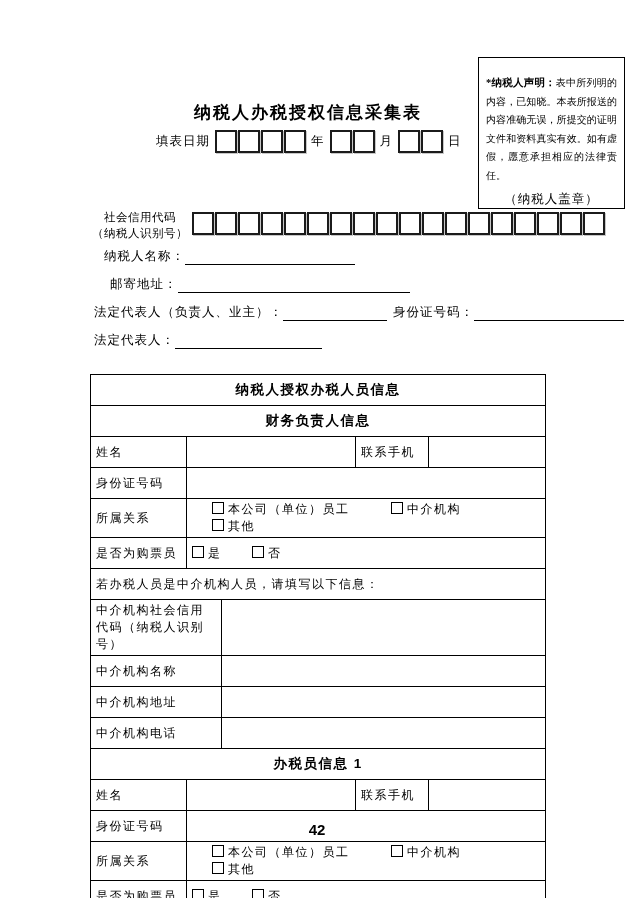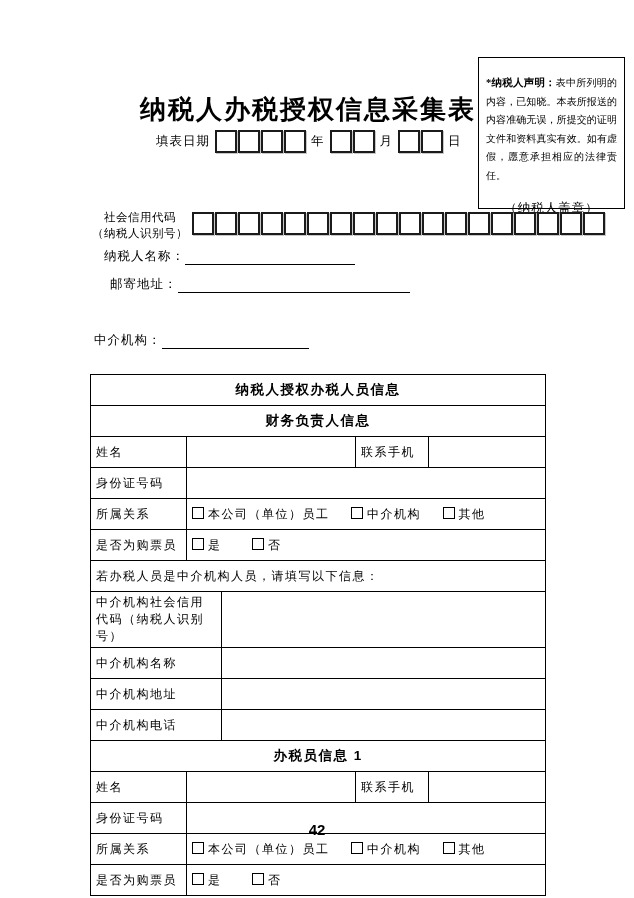--- a/index.html
+++ b/index.html
@@ -4,22 +4,22 @@
 <style>
   html,body { margin:0; padding:0; background:#e8e8e8; }
   .page {
     position:relative; width:634px; height:898px; margin:0 auto;
     background:#ffffff; color:#000;
     font-family:"Liberation Serif","DejaVu Serif",serif;
     overflow:hidden;
   }
   
   .title {
-    position:absolute; left:308px; top:92px; transform:translateX(-50%);
-    white-space:nowrap; font-size:26px; font-weight:bold; letter-spacing:2px;
+    position:absolute; left:308px; top:101px; transform:translateX(-50%);
+    white-space:nowrap; font-size:17px; font-weight:bold; letter-spacing:2px;
     font-family:Liberation Serif, serif;
   }
   
   .date-row {
     position:absolute; left:156px; top:130px;
     display:flex; align-items:center; font-size:12.5px; letter-spacing:1px;
   }
   .date-row .lbl { margin-right:5px; }
   .boxgroup { display:inline-flex; }
   .sq {
@@ -29,21 +29,21 @@
   }
   .date-row .suffix { margin:0 5px 0 4px; }
   
   .decl {
     position:absolute; left:478px; top:57px; width:131px; height:126px;
     border:1.6px solid #000; padding:16px 7px 8px 7px;
     font-size:10px; line-height:18.6px; text-align:justify;
   }
   .decl p { margin:0; }
   .decl b { font-size:10.5px; }
-  .decl .seal { text-align:center; font-size:12.5px; letter-spacing:1px; margin-top:13px; }
+  .decl .seal { text-align:center; font-size:12.5px; letter-spacing:1px; margin-top:4px; }
   
   .cc-label {
     position:absolute; left:88px; top:209px; width:104px; text-align:center;
     font-size:11.5px; line-height:16px; letter-spacing:0.5px;
   }
   .cc-boxes { position:absolute; left:192px; top:212px; white-space:nowrap; }
   
   .field {
     position:absolute; display:flex; align-items:flex-end;
     font-size:12.5px; letter-spacing:1px; white-space:nowrap;
@@ -63,21 +63,21 @@
     border:1px solid #000; padding:2px 5px; height:26px;
     letter-spacing:1.5px; vertical-align:middle; overflow:hidden;
   }
   td.sec {
     text-align:center; font-weight:bold; font-size:13.5px; height:30px;
     letter-spacing:2px; font-family:"Liberation Sans","DejaVu Sans",sans-serif;border-radius:13px;
   }
   td.note { letter-spacing:1px; height:27px; }
   tr.tall td { height:38px; }
   td.wrapLbl { letter-spacing:1px; line-height:17px; }
-  .opt { white-space:nowrap; margin-right:17px; cursor:default; }
+  .opt { white-space:nowrap; margin-right:17px; cursor:default;margin-left:20px; }
   .opt2 { white-space:nowrap; margin-right:26px; cursor:default; }
   .cb {
     display:inline-block; width:10px; height:10px; background:#fff;
     border:1.5px solid #000; margin-right:4px; vertical-align:-1px;
   }
   
   .pageno {
     position:absolute; left:0; right:0; top:821px; text-align:center;
     font-size:15px; font-weight:bold;
     font-family:"Liberation Sans","DejaVu Sans",sans-serif;
@@ -127,23 +127,30 @@
   <div class="field f-name">
     <span>纳税人名称：</span>
       <span class="ul" style="width:170px"></span>
   </div>
 
   <div class="field f-addr">
     <span>邮寄地址：</span>
       <span class="ul" style="width:232px"></span>
   </div>
 
+  <div class="field f-legal">
+    <span>法定代表人（负责人、业主）：</span>
+      <span class="ul" style="width:104px"></span>
+      <span class="gap"></span>
+    <span>身份证号码：</span>
+      <span class="ul" style="width:150px"></span>
+  </div>
 
   <div class="field f-phone">
-    <span>中介机构：</span>
+    <span>法定代表人：</span>
       <span class="ul" style="width:147px"></span>
   </div>
 
   <table class="main">
     <colgroup>
       <col style="width:96px">
         <col style="width:35px">
         <col style="width:134px">
         <col style="width:73px">
         <col style="width:117px">

